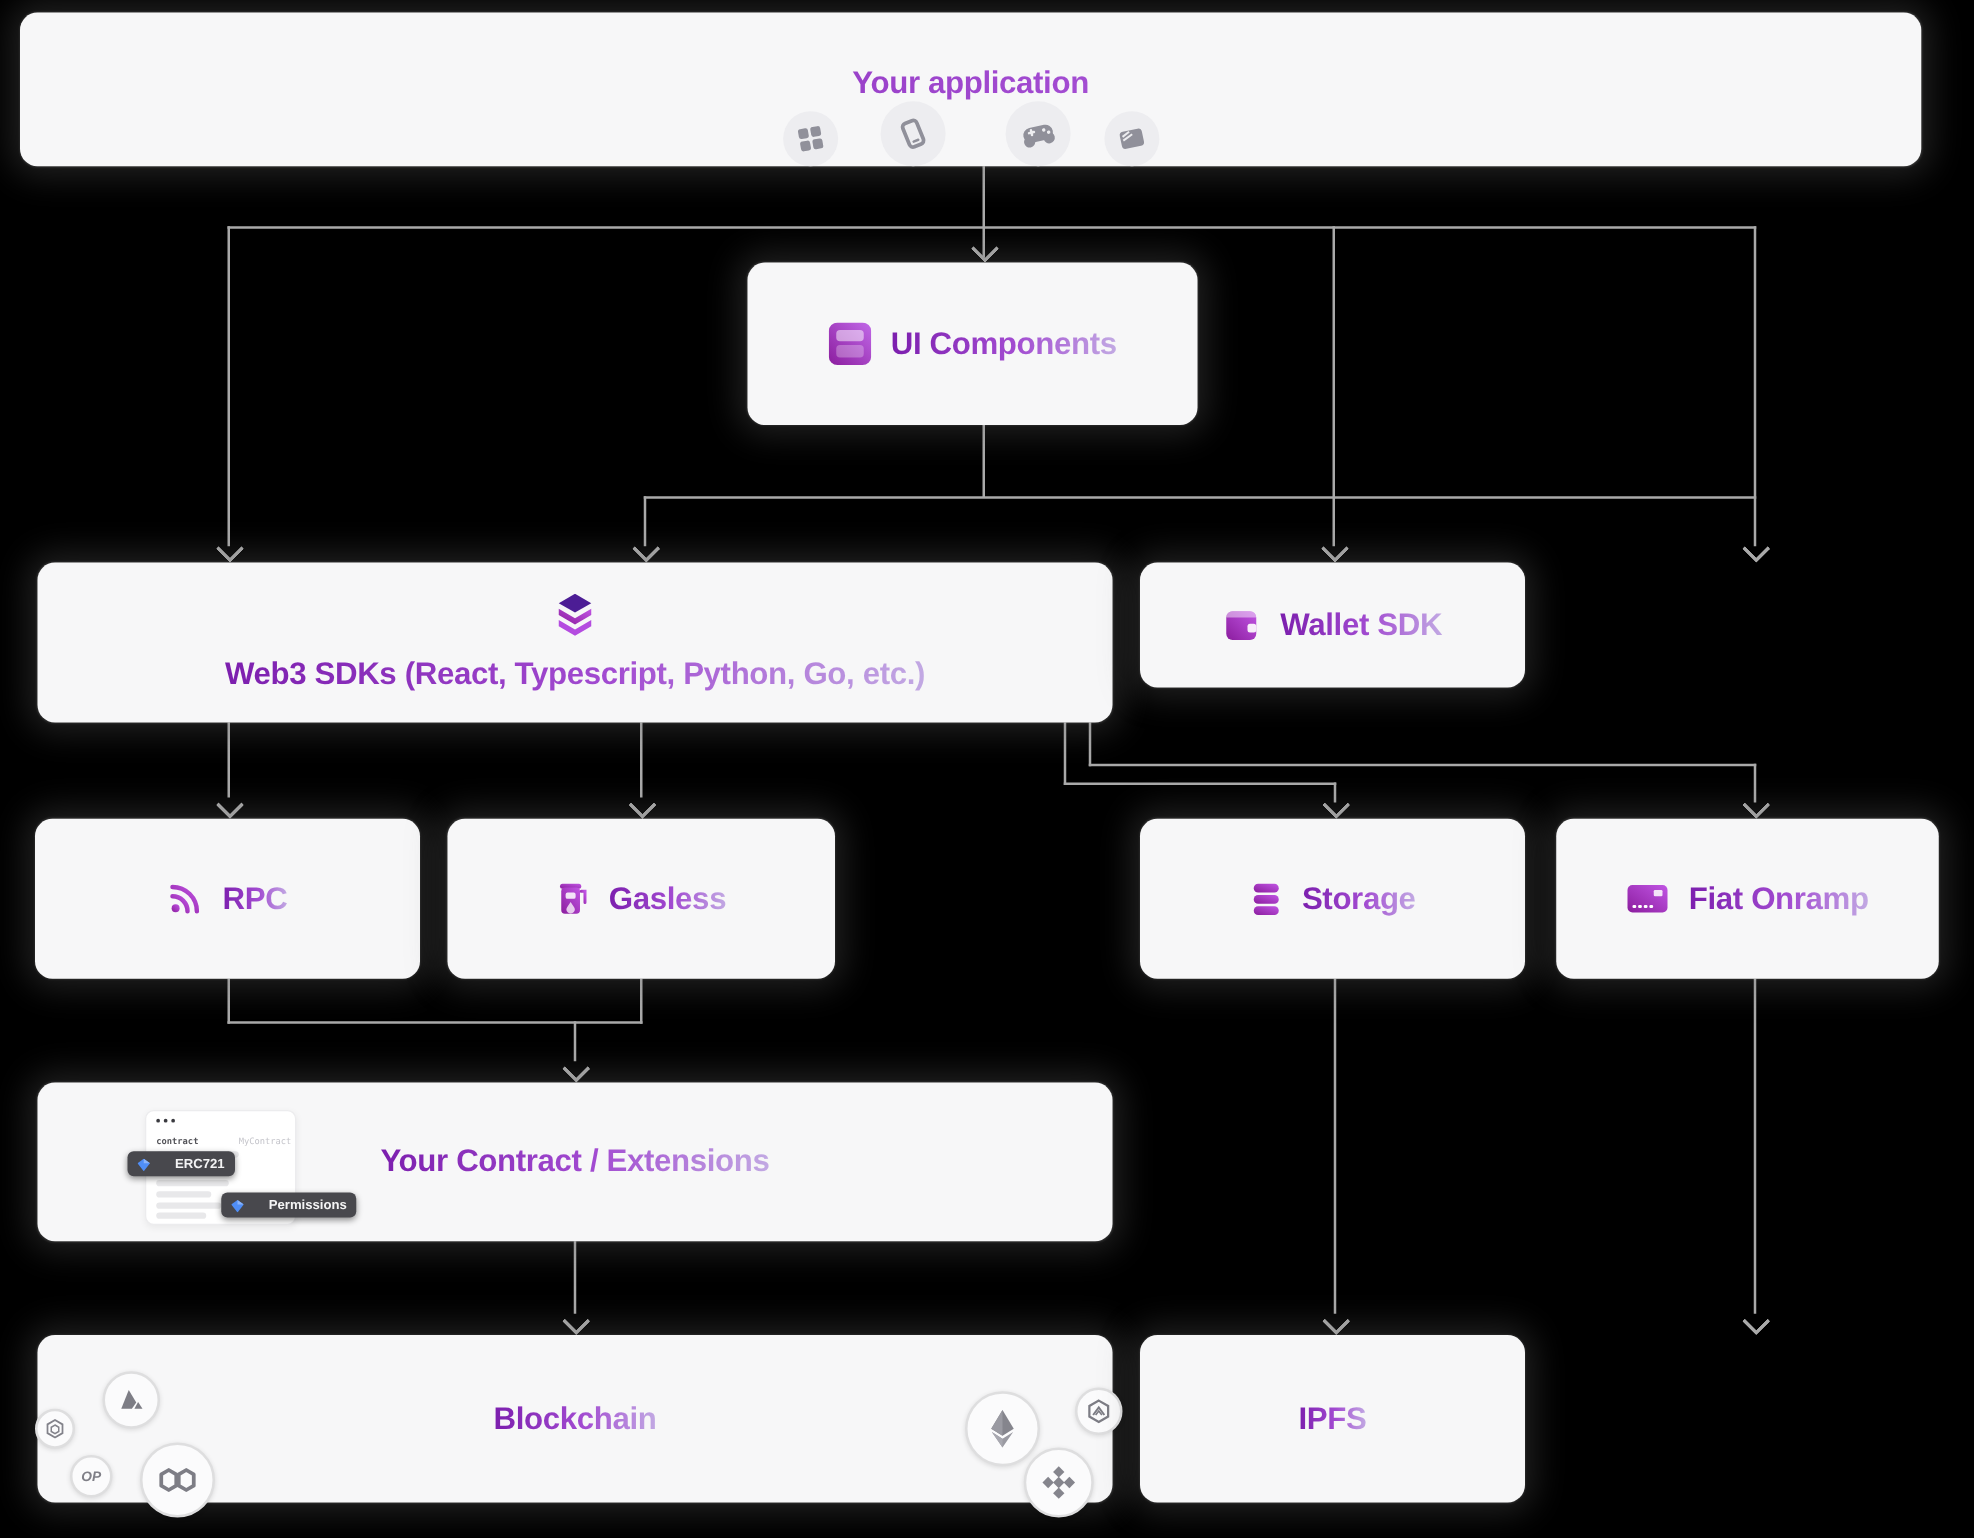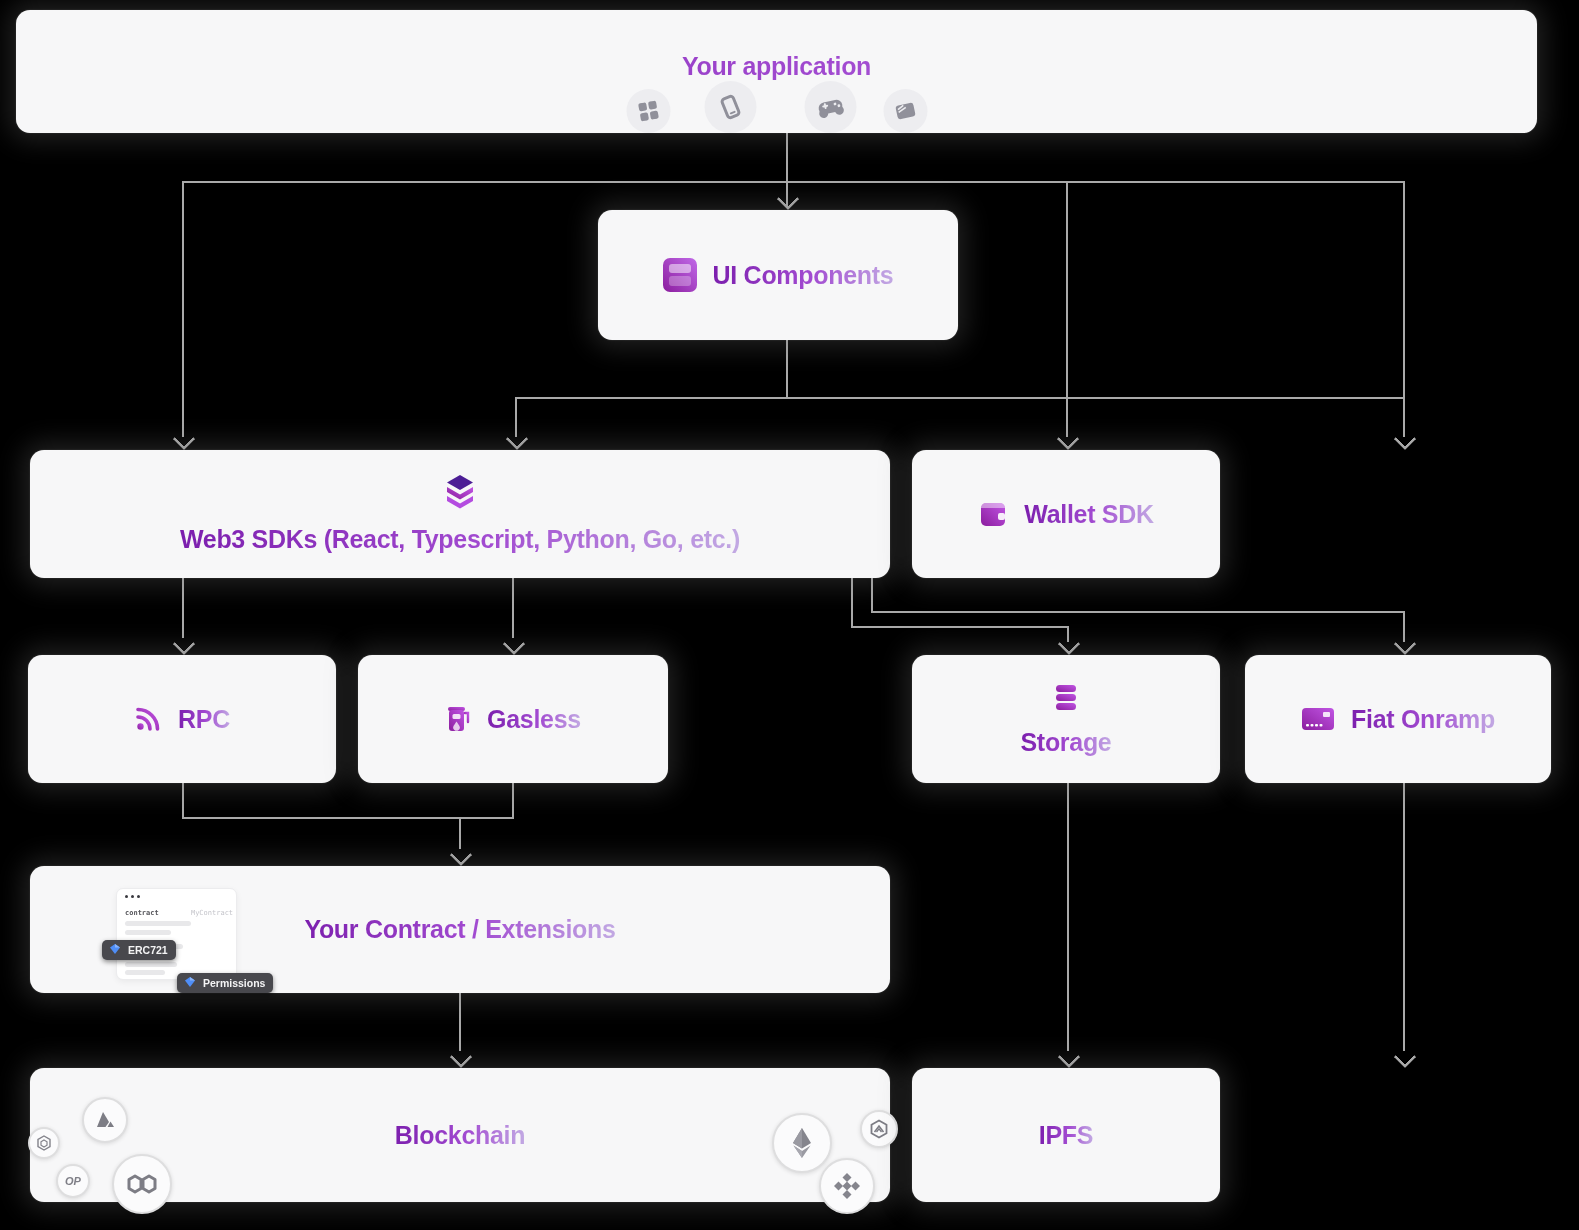--- a/index.html
+++ b/index.html
@@ -24,23 +24,23 @@
   
   .ccard{position:absolute;left:86px;top:22px;width:119px;height:90px;background:#fff;
          border:1px solid #ececee;border-radius:7px;box-shadow:0 2px 6px rgba(0,0,0,.06);z-index:1;}
   .cdots{position:absolute;left:8px;top:6px;display:flex;gap:3px;}
   .cdots i{width:3px;height:3px;border-radius:50%;background:#3a3a3f;}
   .ccode{position:absolute;left:8px;top:20px;font-family:"DejaVu Sans Mono",monospace;
          font-size:7px;white-space:nowrap;}
   .ccode .kw{color:#55555a;font-weight:700;}
   .ccode .nm{color:#c4c4ca;padding-left:28px;}
   .cbar{position:absolute;height:5px;border-radius:3px;background:#e8e8ea;}
-  .badge{position:absolute;display:flex;align-items:flex-start;gap:8px;background:#48484d;
+  .badge{position:absolute;display:flex;align-items:flex-end;gap:20px;background:#48484d;
          color:#f4f4f5;font-size:10.5px;font-weight:700;border-radius:5px;padding:4px 8px;
-         box-shadow:0 2px 5px rgba(0,0,0,.45);z-index:4;margin-top:19px;}
+         box-shadow:0 2px 5px rgba(0,0,0,.45);z-index:4;}
 </style>
 </head>
 <body>
 
 <div id="canvas">
 
   <div class="line vl" style="left:786px;top:133px;height:73px;"></div>
   <div class="line hl" style="left:182px;top:181px;width:1223px;"></div>
   <div class="line vl" style="left:182px;top:181px;height:256px;"></div>
   <div class="line vl" style="left:1066px;top:181px;height:256px;"></div>
@@ -151,21 +151,21 @@
             </linearGradient>
           </defs>
         <polygon points="18,0 31,7.5 18,15 5,7.5" fill="#4c1d95"></polygon>
         <polygon points="5,12 18,19.5 31,12 31,17 18,24.5 5,17" fill="url(#g2)"></polygon>
         <polygon points="5,21 18,28.5 31,21 31,26 18,33.5 5,26" fill="#b44ce0"></polygon>
       </svg>
     </span>
     <span class="grad">Web3 SDKs (React, Typescript, Python, Go, etc.)</span>
   </div>
 
-  <div class="box" style="left:912px;top:450px;width:308px;height:128px;">
+  <div class="box" style="left:912px;top:450px;width:308px;height:100px;">
     <span class="icn">
       <svg width="30" height="30" viewBox="0 0 30 30">
         <defs>
             <linearGradient id="g3" x1="0" y1="1" x2="1" y2="0">
           <stop offset="0" stop-color="#8b1d9e"></stop>
               <stop offset="1" stop-color="#c155e4"></stop>
             </linearGradient>
           </defs>
         <rect x="3" y="4" width="24" height="23" rx="5" fill="url(#g3)"></rect>
         <path d="M3 9 a5 5 0 0 1 5-5 h14 a5 5 0 0 1 5 5 z" fill="rgba(255,255,255,.45)"></path>
@@ -205,21 +205,21 @@
         <rect x="3" y="2" width="17" height="4" rx="2" fill="url(#g6)"></rect>
         <rect x="4" y="5" width="15" height="21" rx="3" fill="url(#g6)"></rect>
         <rect x="7.5" y="9" width="8" height="5" rx="1.5" fill="rgba(255,255,255,.85)"></rect>
         <path d="M11.5 16.5 l2.8 4.2 a3.3 3.3 0 1 1 -5.6 0 z" fill="rgba(255,255,255,.75)"></path>
         <path d="M20 8 h3 v9" fill="none" stroke="url(#g6)" stroke-width="2.4" stroke-linecap="round"></path>
       </svg>
     </span>
     <span class="grad">Gasless</span>
   </div>
 
-  <div class="box" style="left:912px;top:655px;width:308px;height:128px;flex-direction:column;">
+  <div class="box" style="left:912px;top:655px;width:308px;height:128px;">
     <span class="icn">
       <svg width="26" height="30" viewBox="0 0 26 30">
         <defs>
             <linearGradient id="g7" x1="0" y1="1" x2="1" y2="0">
           <stop offset="0" stop-color="#8b1d9e"></stop>
               <stop offset="1" stop-color="#c155e4"></stop>
             </linearGradient>
           </defs>
         <rect x="3" y="3" width="20" height="7" rx="3.5" fill="url(#g7)"></rect>
         <rect x="3" y="12" width="20" height="7" rx="3.5" fill="url(#g7)"></rect>

